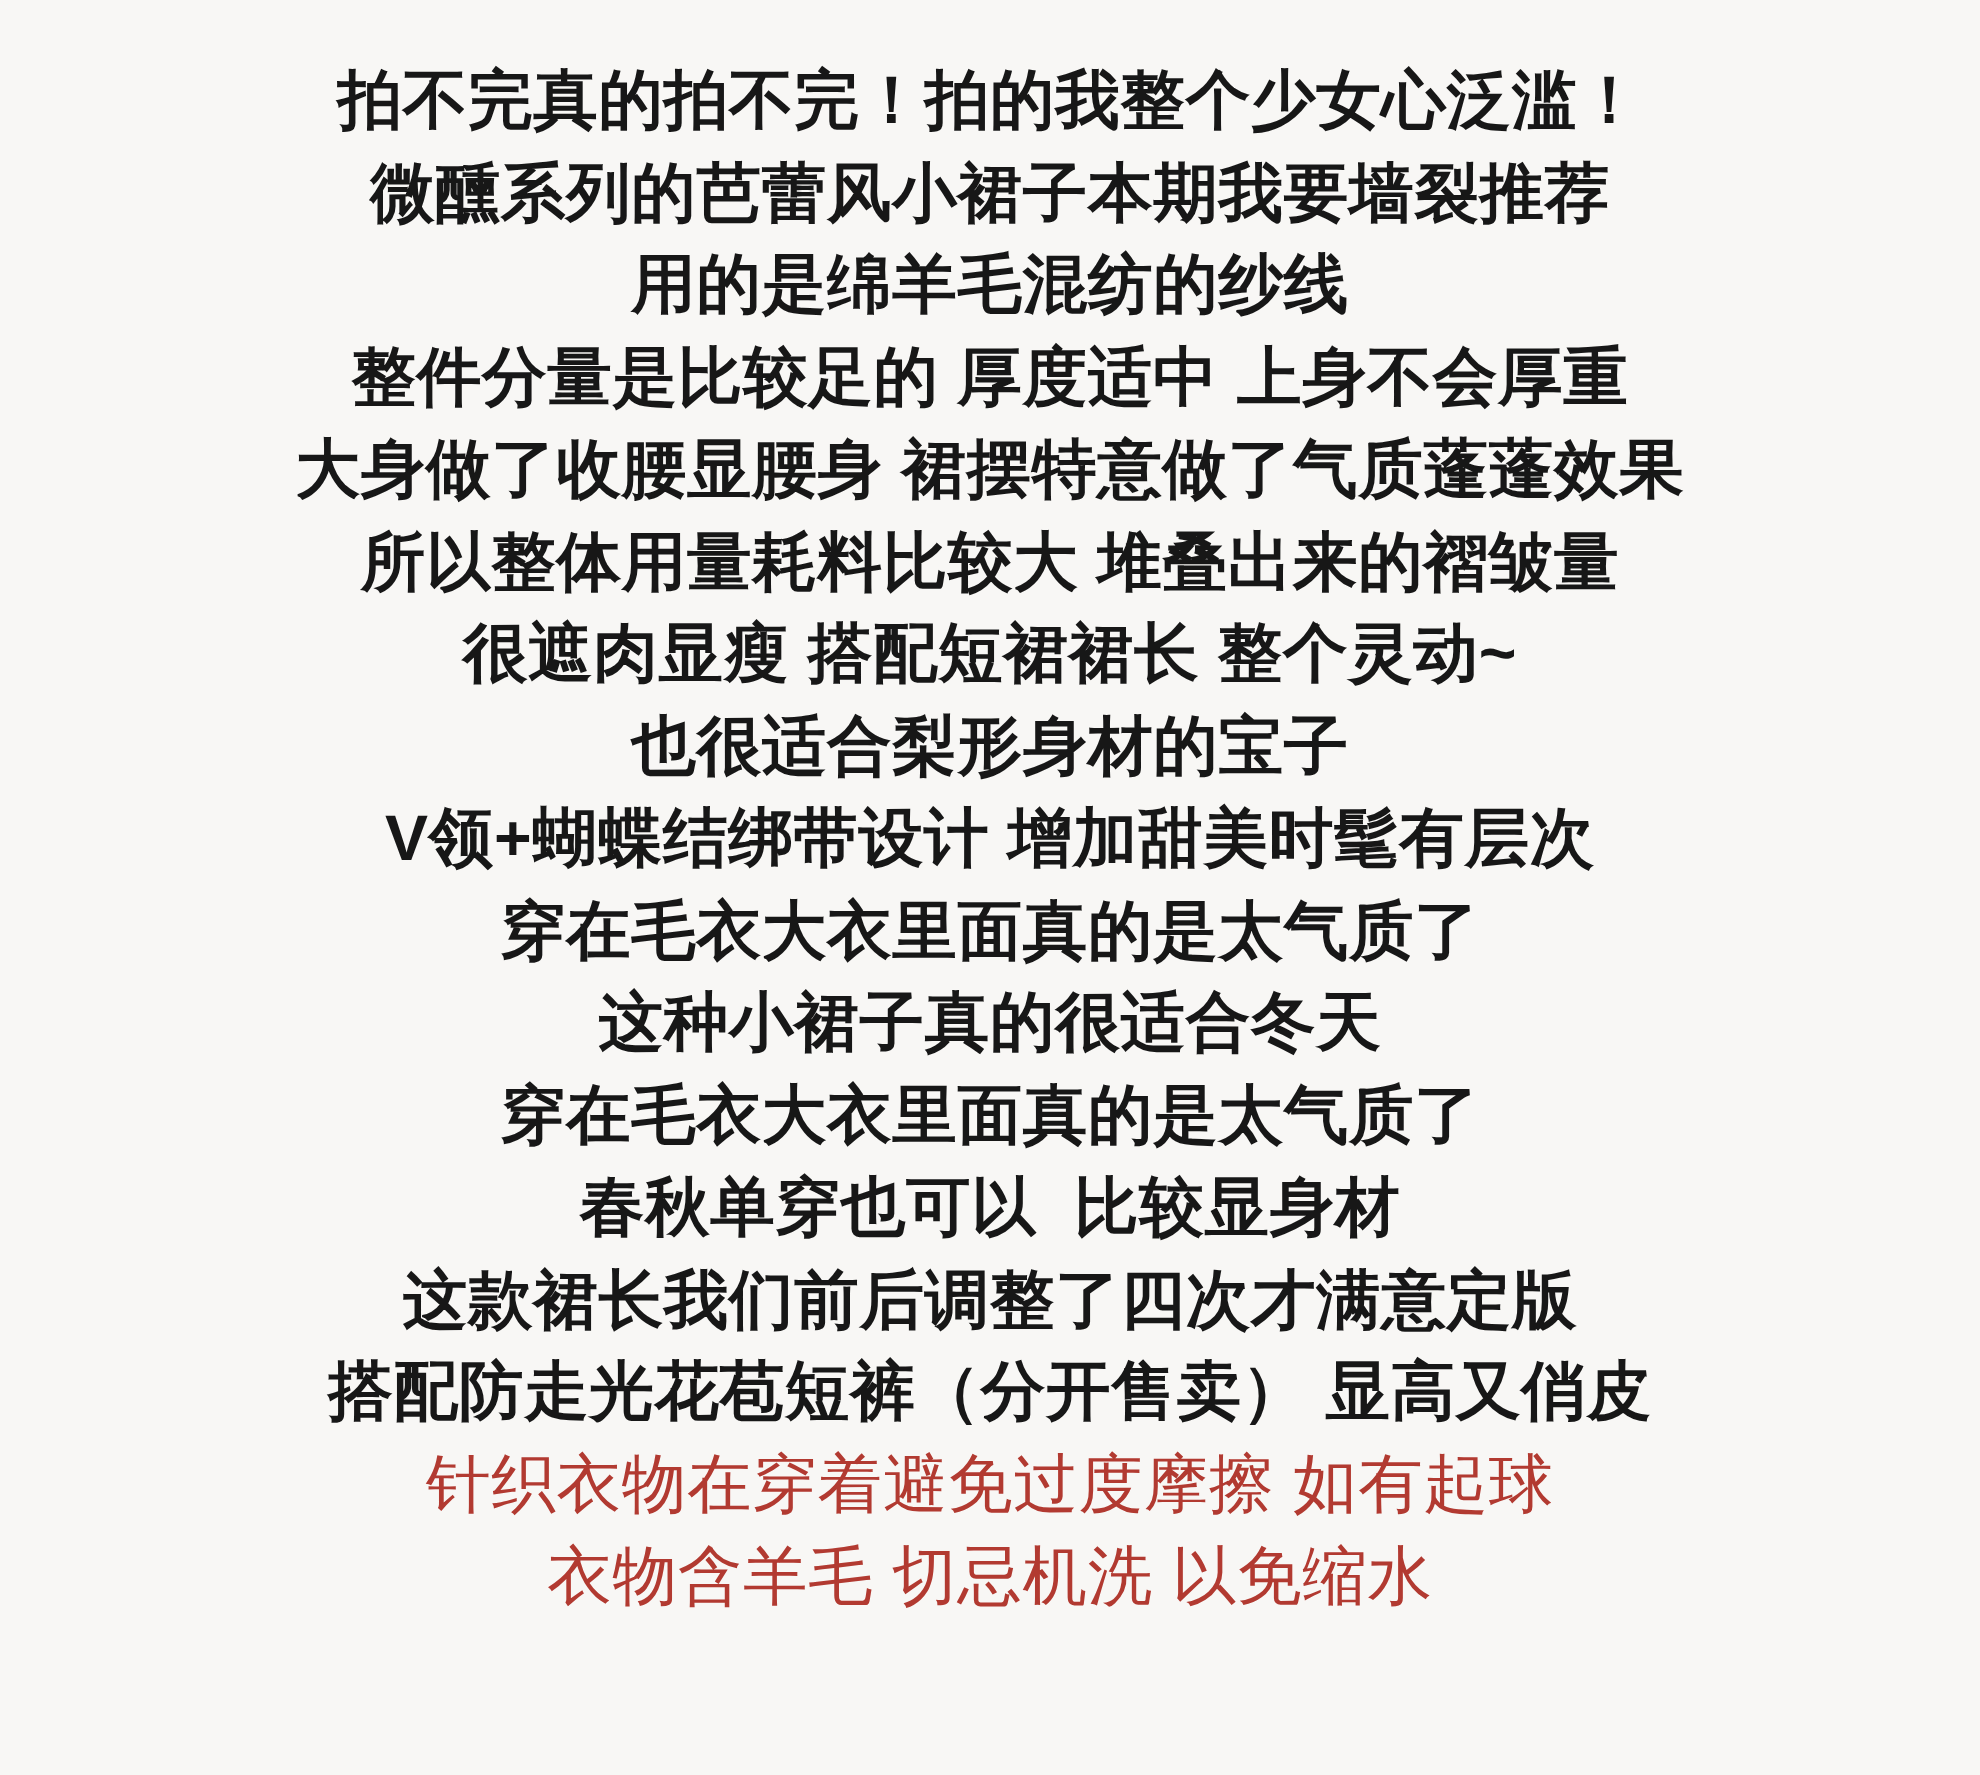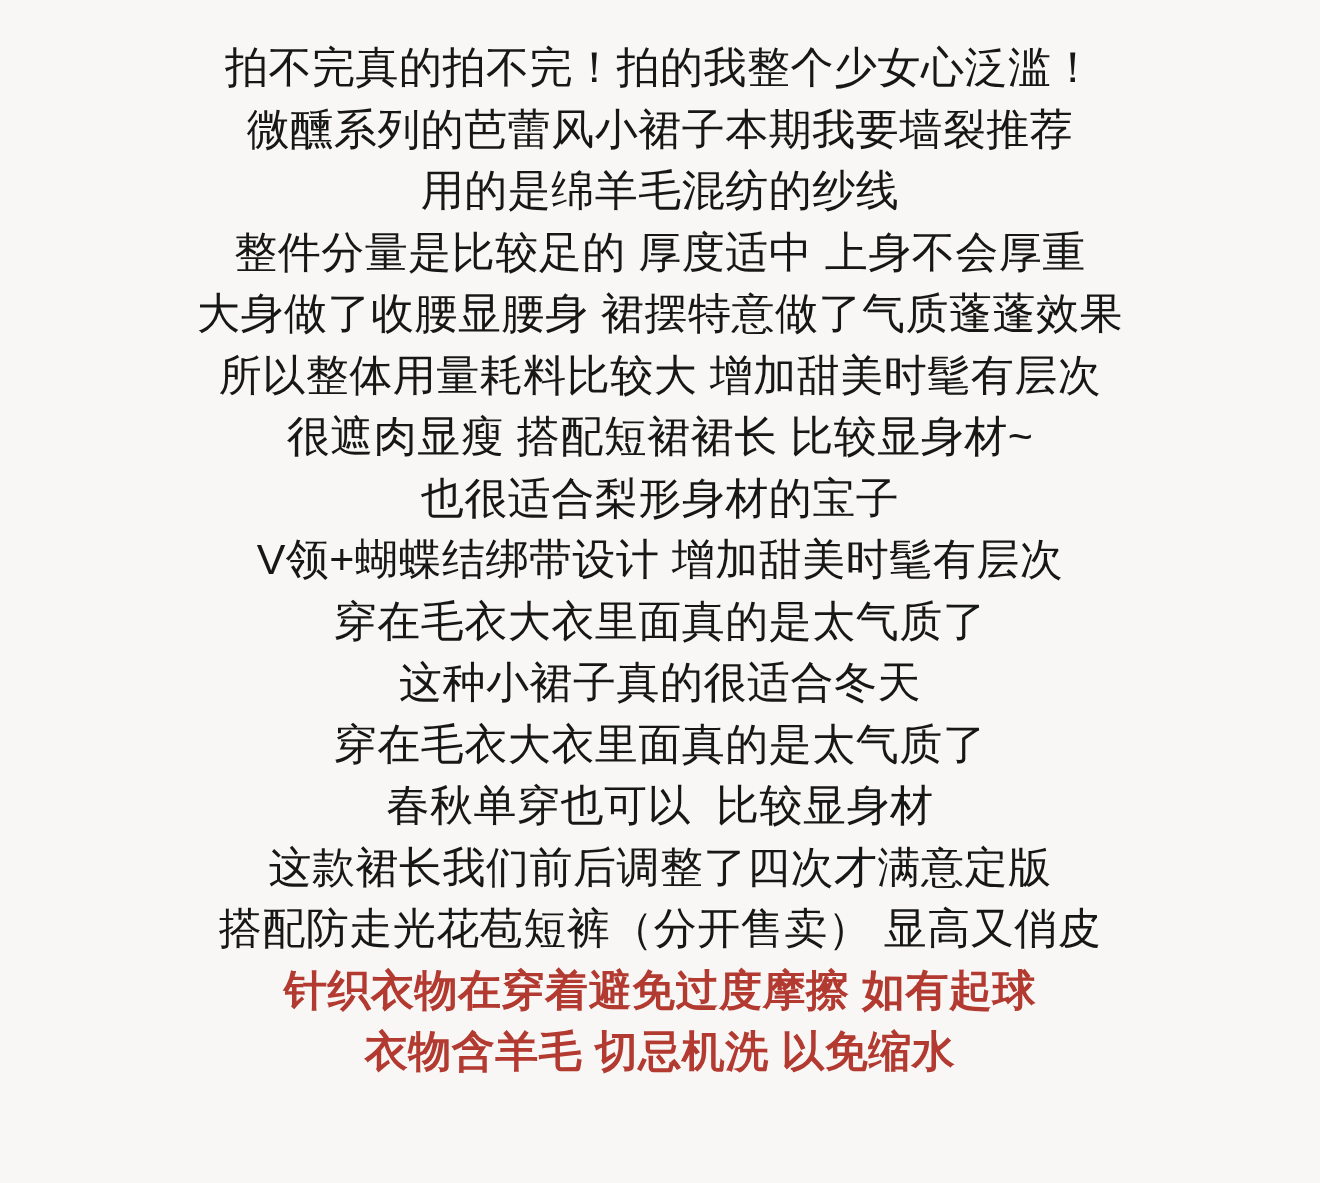--- a/index.html
+++ b/index.html
@@ -17,41 +17,41 @@
     box-sizing: border-box;
     width: 100%;
     height: 100%;
     padding-top: 37px;
     text-align: center;
   }
   .line {
     margin: 0;
     font-size: 43px;
     line-height: 61.5px;
-    font-weight: 400;
+    font-weight: 700;
     color: var(--ink, #171717);
     letter-spacing: 0.5px;
     white-space: pre;
   }
   .line.warning {
     color: var(--warn, #b23a31);
-    font-weight: 700;
+    font-weight: 400;
   }
 </style>
 </head>
 <body>
 
 <div class="poster">
   <p class="line">拍不完真的拍不完！拍的我整个少女心泛滥！</p>
   <p class="line">微醺系列的芭蕾风小裙子本期我要墙裂推荐</p>
   <p class="line">用的是绵羊毛混纺的纱线</p>
   <p class="line">整件分量是比较足的 厚度适中 上身不会厚重</p>
   <p class="line">大身做了收腰显腰身 裙摆特意做了气质蓬蓬效果</p>
-  <p class="line">所以整体用量耗料比较大 增加甜美时髦有层次</p>
-  <p class="line">很遮肉显瘦 搭配短裙裙长 比较显身材~</p>
+  <p class="line">所以整体用量耗料比较大 堆叠出来的褶皱量</p>
+  <p class="line">很遮肉显瘦 搭配短裙裙长 整个灵动~</p>
   <p class="line">也很适合梨形身材的宝子</p>
   <p class="line">V领+蝴蝶结绑带设计 增加甜美时髦有层次</p>
   <p class="line">穿在毛衣大衣里面真的是太气质了</p>
   <p class="line">这种小裙子真的很适合冬天</p>
   <p class="line">穿在毛衣大衣里面真的是太气质了</p>
   <p class="line">春秋单穿也可以  比较显身材</p>
   <p class="line">这款裙长我们前后调整了四次才满意定版</p>
   <p class="line">搭配防走光花苞短裤（分开售卖） 显高又俏皮</p>
   <p class="line warning">针织衣物在穿着避免过度摩擦 如有起球</p>
   <p class="line warning">衣物含羊毛 切忌机洗 以免缩水</p>

